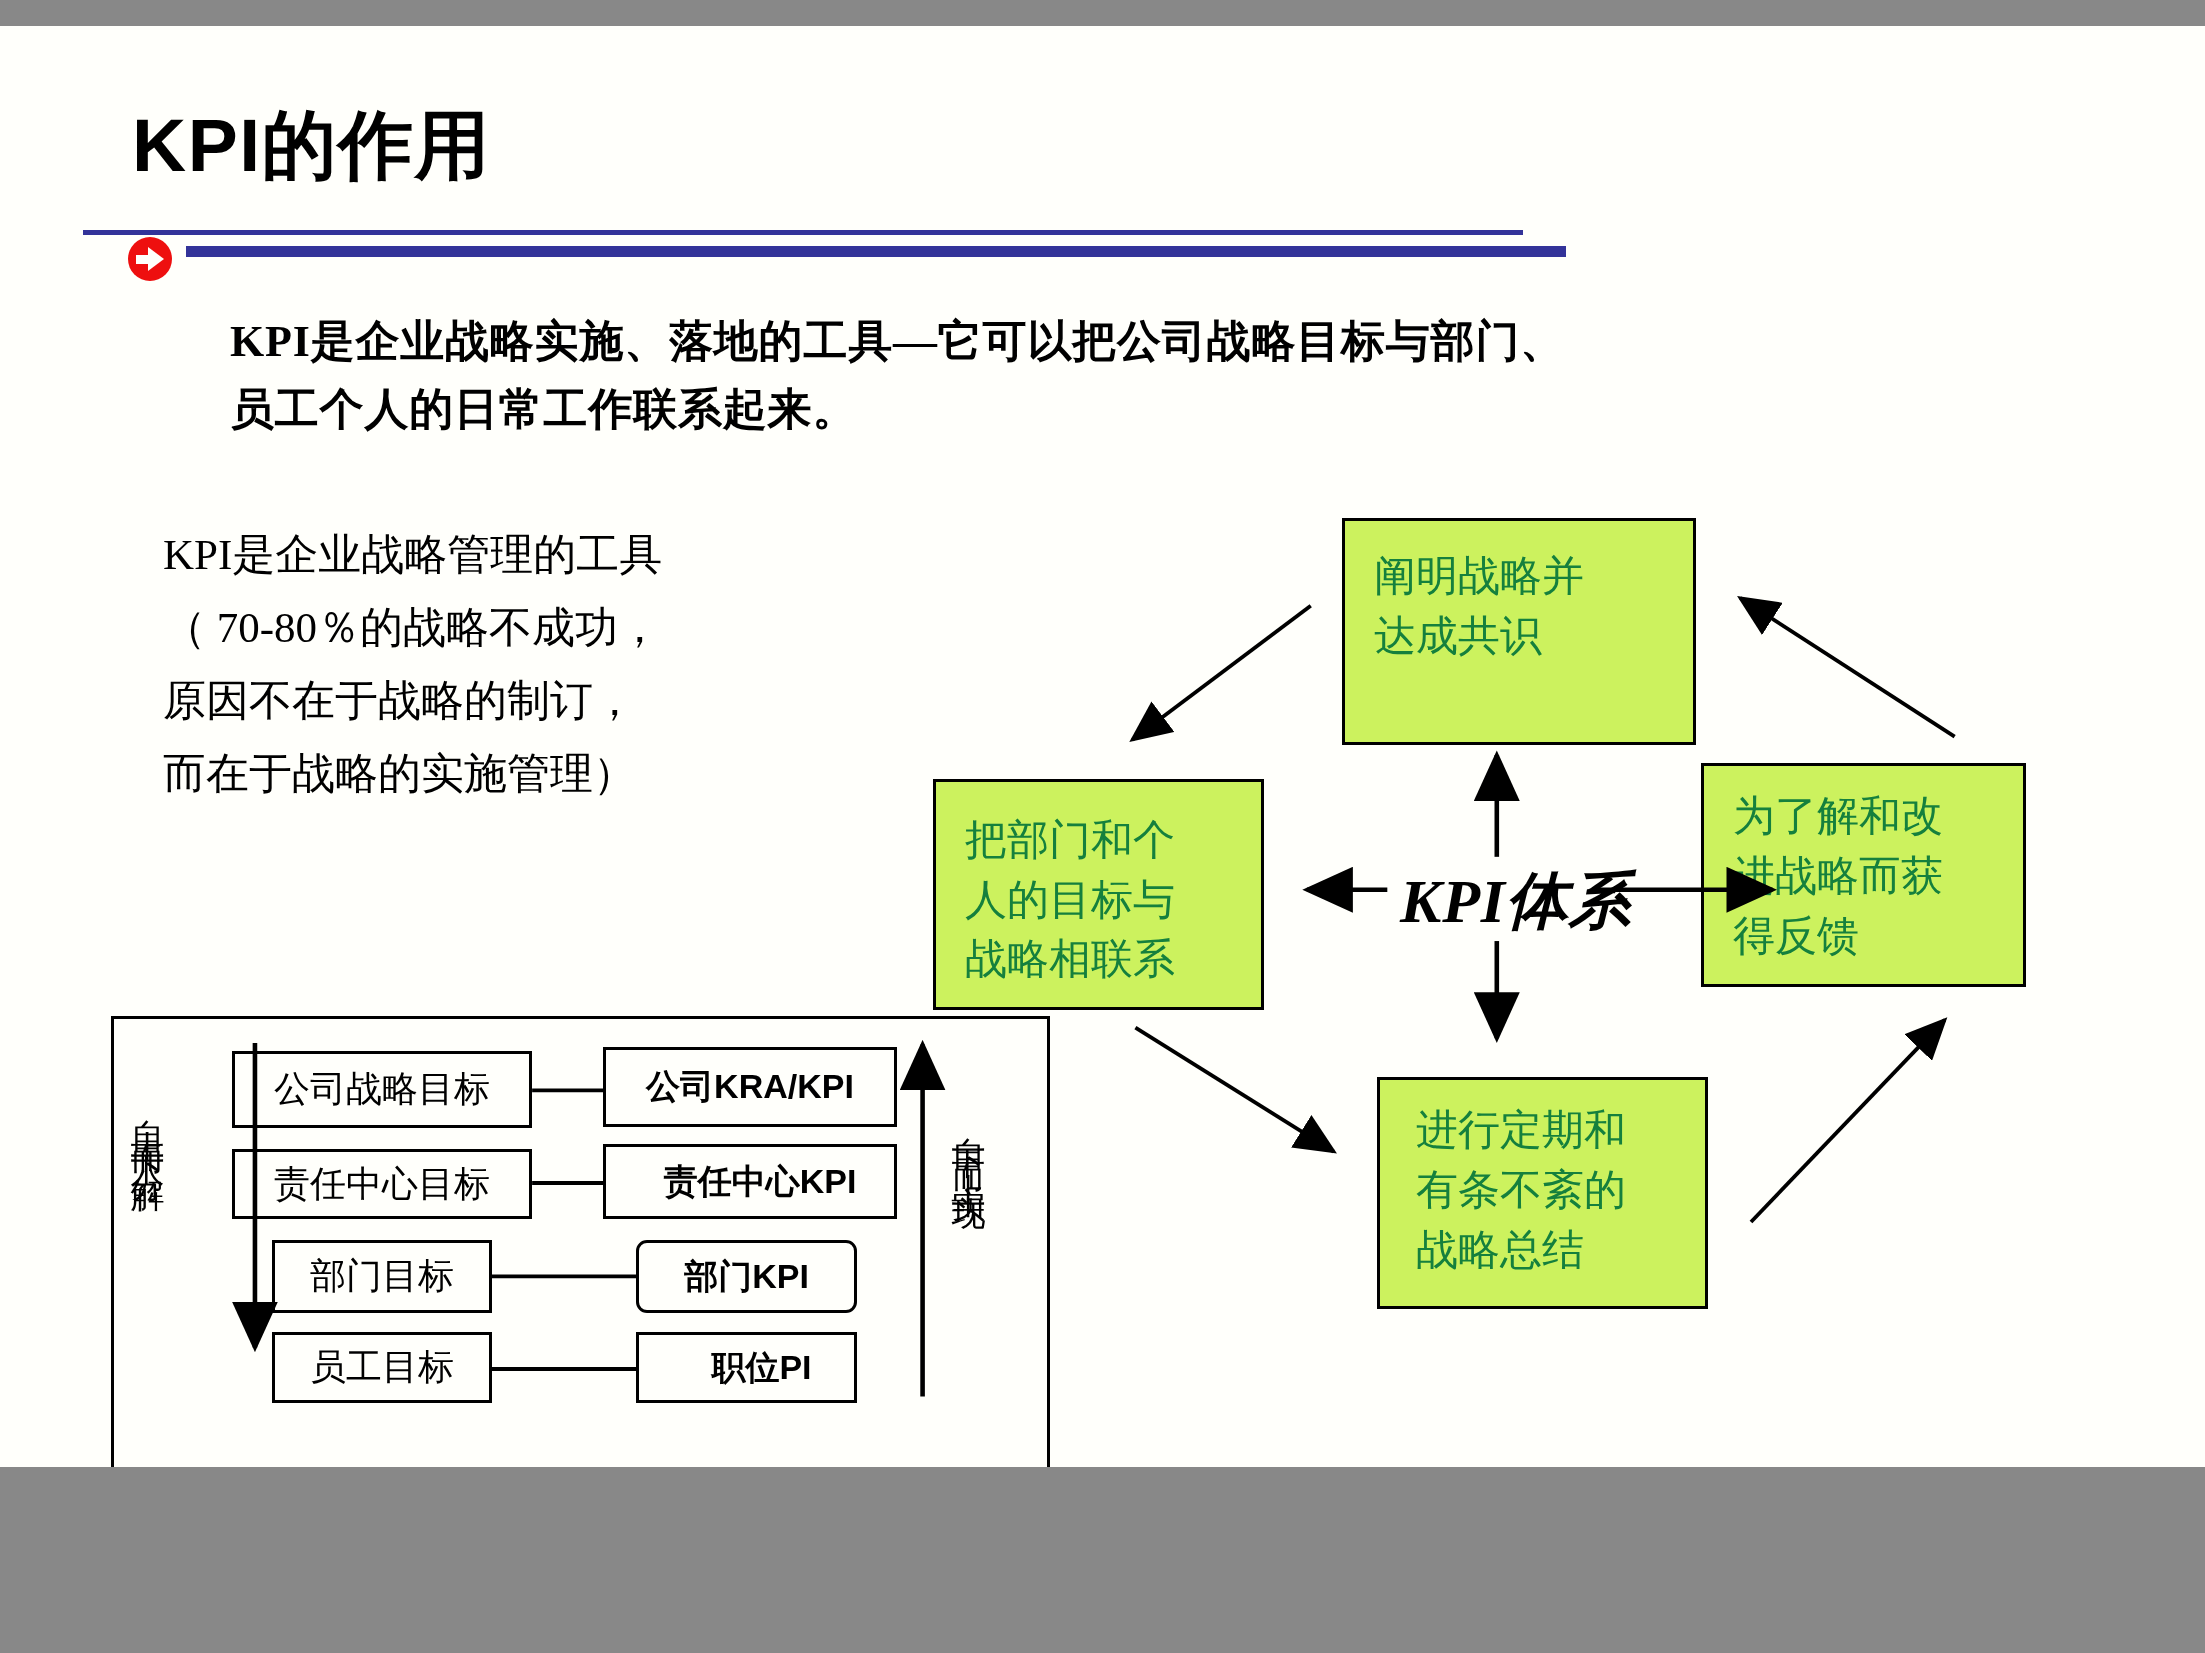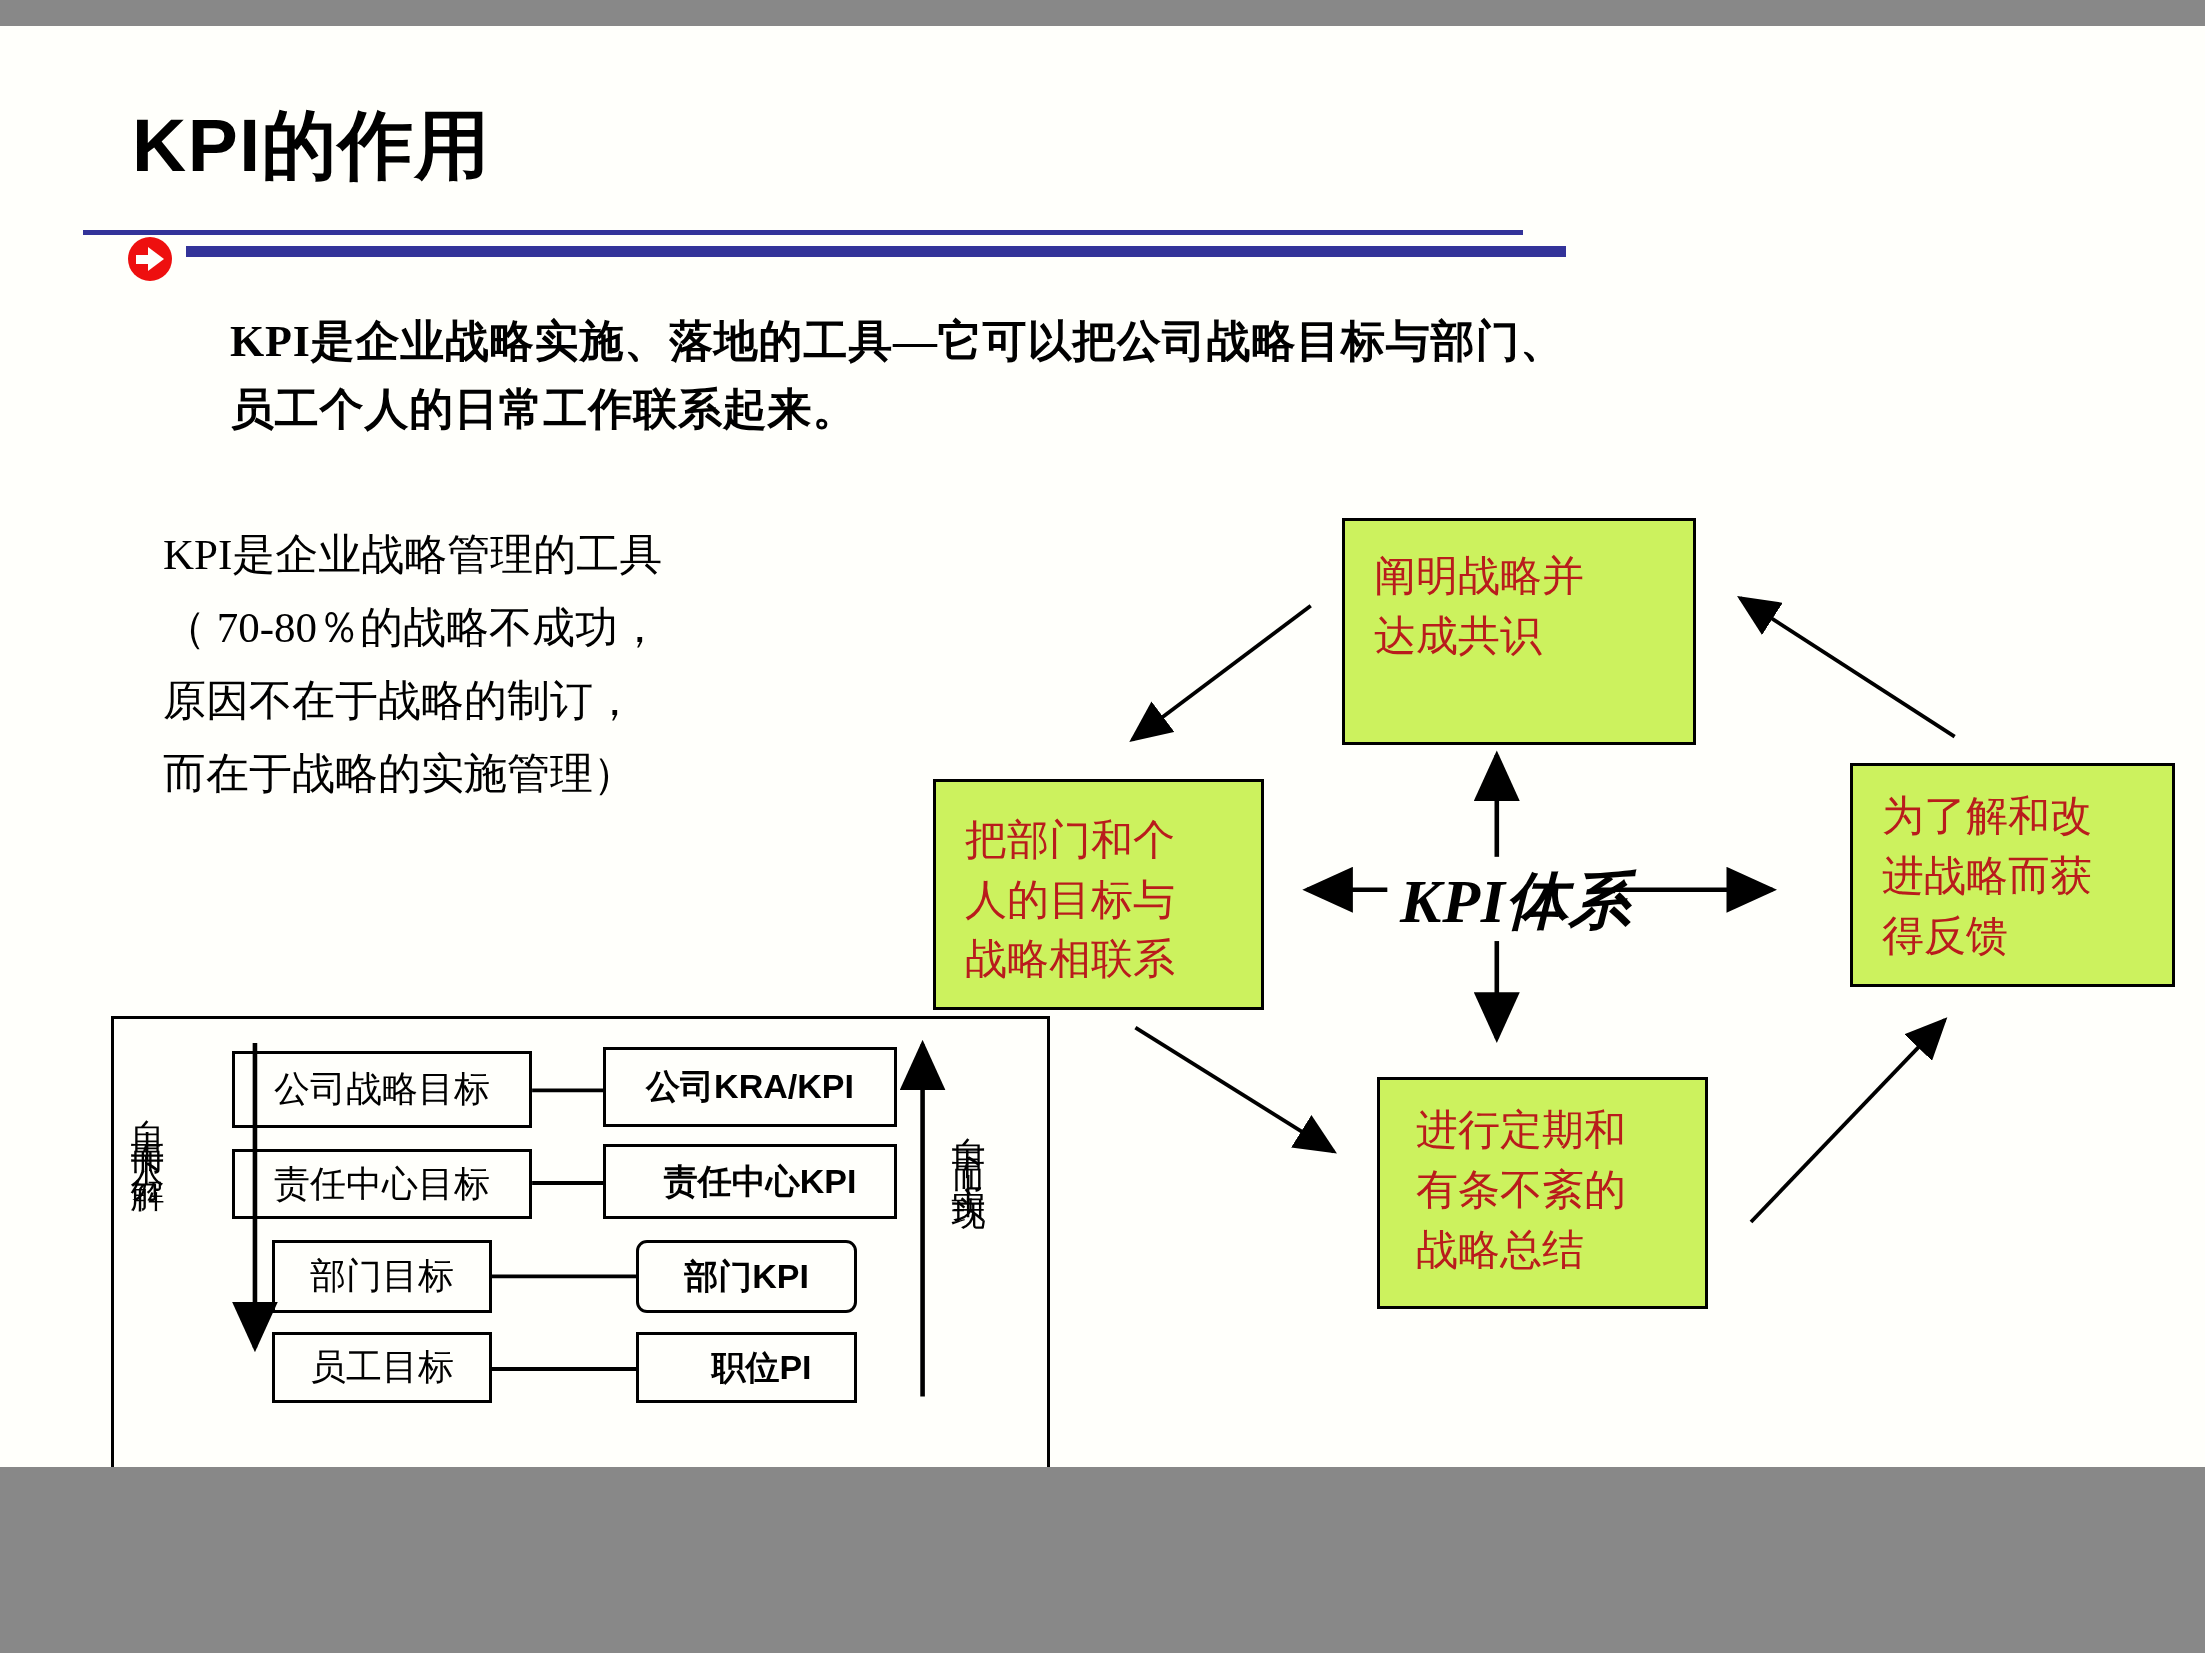--- a/index.html
+++ b/index.html
@@ -42,27 +42,27 @@
 
   
   .side-note{
     left:163px;top:492px;
     font-size:43px;line-height:1.7;white-space:pre-line;
   }
 
   
   .gbox{
     background:#ccf25e;border:3.1px solid #000;
-    color:#b91c1c;font-size:42px;line-height:1.42;
+    color:#15803d;font-size:42px;line-height:1.42;
     white-space:pre-line;box-sizing:border-box;
     padding:26px 0 0 29px;
   }
   .gbox.top{left:1342px;top:492px;width:354px;height:227px;}
   .gbox.left{left:933px;top:753px;width:331px;height:231px;padding-top:29px;}
-  .gbox.right{left:1850px;top:737px;width:325px;height:224px;padding-top:21.4px;}
+  .gbox.right{left:1701px;top:737px;width:325px;height:224px;padding-top:21.4px;}
   .gbox.bottom{left:1377px;top:1051px;width:331px;height:232px;padding-top:21.4px;padding-left:36px;}
 
   .kpi-center{
     left:1400px;top:833px;width:191px;
     font-size:62px;font-weight:bold;letter-spacing:0.8px;white-space:nowrap;font-style:italic;
   }
 
   
   .hier-frame{
     left:111px;top:990px;width:939px;height:469px;

